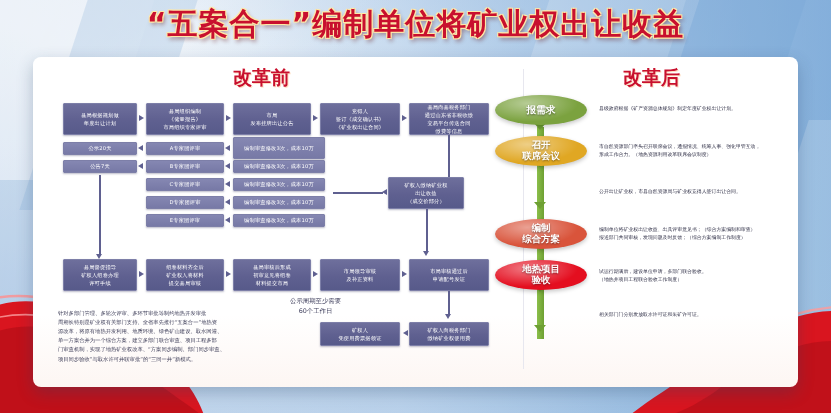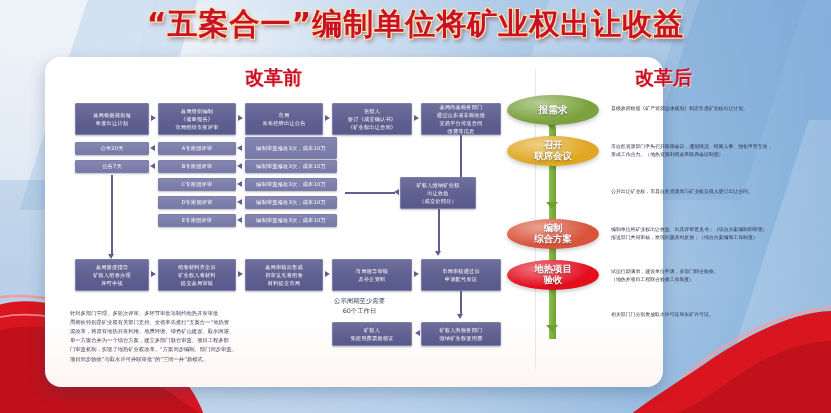--- a/index.html
+++ b/index.html
@@ -27,23 +27,23 @@
     font-size:30px;font-weight:bold;letter-spacing:1px;
     color:#c8102e;
     text-shadow:
       1px 1px 0 #ffe9a8, -1px -1px 0 #ffe9a8,
       1px -1px 0 #ffe9a8, -1px 1px 0 #ffe9a8,
       2px 3px 4px rgba(90,0,0,.45);
     font-family:"DejaVu Sans","Liberation Sans",sans-serif;
   }
   
   #board{
-    position:absolute;left:45px;top:57px;width:618px;height:330px;
+    position:absolute;left:33px;top:57px;width:765px;height:330px;
     background:linear-gradient(180deg,#ffffff 0%,#ffffff 78%,#fdf6f3 100%);
-    border-radius:16px;
+    border-radius:8px;
     box-shadow:0 6px 16px rgba(40,70,110,.30);
   }
   #divider{position:absolute;left:490px;top:12px;width:1px;height:300px;background:#e7e7ef;}
   .sec-head{
     position:absolute;font-size:19px;font-weight:bold;color:#c8102e;
     font-family:"DejaVu Sans","Liberation Sans",sans-serif;
     text-shadow:1px 1px 0 rgba(255,220,190,.9);
     white-space:nowrap;
   }
   #head-before{left:200px;top:8px;}
@@ -257,21 +257,21 @@
     </div>
   <div class="ar r" style="left:369px;top:214px;"></div>
   <div class="bx" style="left:376px;top:202px;width:80px;height:32px;">
       <span style="white-space: pre-line;">市局审核通过后
 申请配号发证</span>
     </div>
 
   <div class="vline" style="left:415px;top:234px;height:24px;"></div>
   <div class="ar d" style="left:412px;top:257px;"></div>
 
-  <div class="note" style="left: 257px; top: 240px; white-space: pre-line; margin-left: 32px;">公示周期至少需要
+  <div class="note" style="left: 257px; top: 240px; white-space: pre-line;">公示周期至少需要
 60个工作日</div>
 
   <div class="bx" style="left:287px;top:265px;width:80px;height:24px;">
       <span style="white-space: pre-line;">矿权人
 凭使用费票据领证</span>
     </div>
   <div class="ar l" style="left:370px;top:273px;"></div>
   <div class="bx" style="left:376px;top:265px;width:80px;height:24px;">
       <span style="white-space: pre-line;">矿权人向税务部门
 缴纳矿业权使用费</span>

